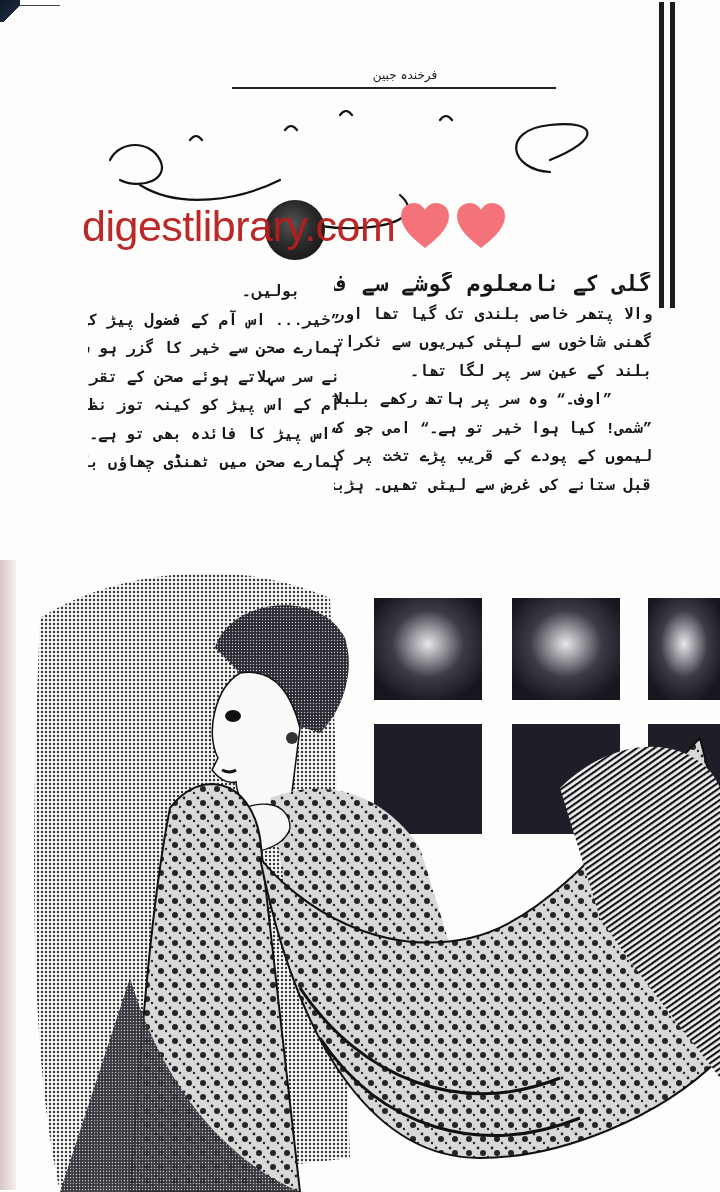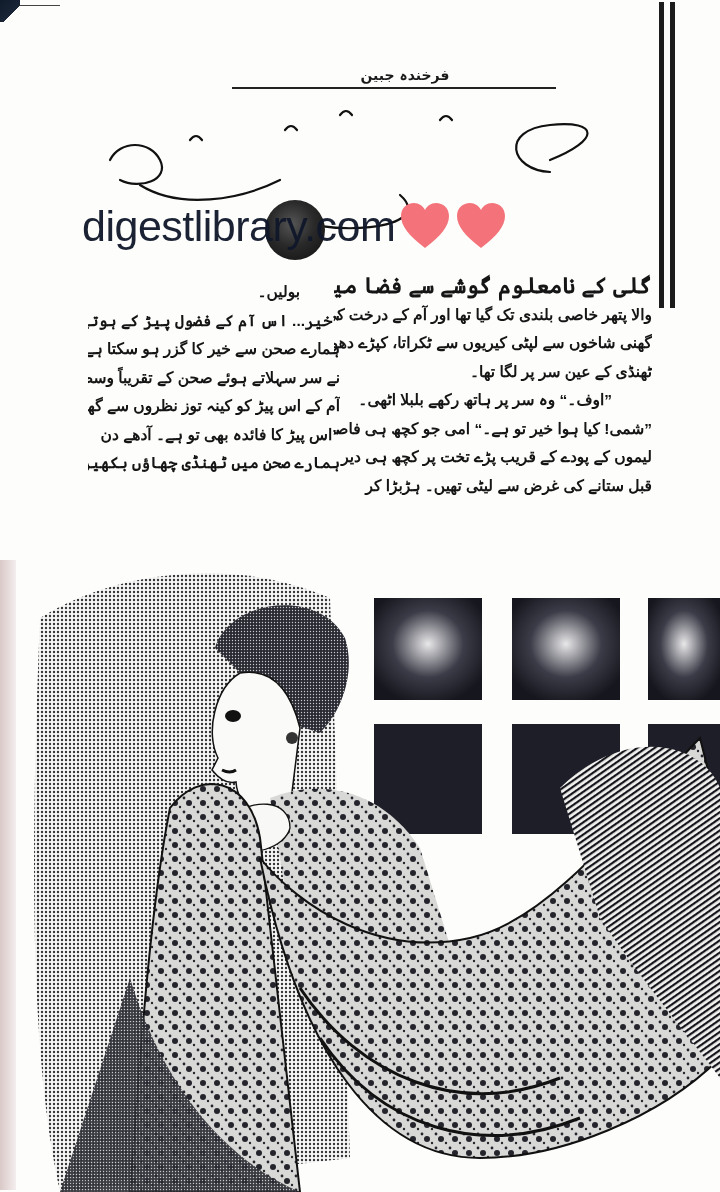--- a/index.html
+++ b/index.html
@@ -19,21 +19,21 @@
 
     
     .vrule { position: absolute; top: 2px; width: 5px; height: 306px; background: #1c1c1c; }
     .vrule.a { left: 659px; }
     .vrule.b { left: 670px; }
 
     
     .author {
       position: absolute; left: 330px; top: 60px; width: 150px; height: 30px;
       direction: rtl; text-align: center;
-      font-family: "DejaVu Sans", sans-serif; font-size: 14px; font-weight: bold;
+      font-family: "DejaVu Sans", sans-serif; font-size: 12px; font-weight: normal;
       color: #1a1a1a; line-height: 30px; letter-spacing: 0.5px;
     }
     .author-rule { position: absolute; left: 232px; top: 87px; width: 324px; height: 2px; background: #222; }
 
     
     .title-wrap { position: absolute; left: 80px; top: 100px; width: 560px; height: 145px; }
     .title-wrap svg { position: absolute; left: 0; top: 0; }
     .title-text {
       position: absolute; left: 20px; top: 8px; width: 520px; height: 70px;
       direction: rtl; text-align: center;
@@ -47,28 +47,28 @@
       background: radial-gradient(circle at 45% 40%, #555 0%, #2a2a2a 45%, #0e0e0e 100%);
     }
 
     
     .watermark {
       position: absolute; left: 82px; top: 196px; height: 60px;
       display: flex; align-items: center; gap: 4px;
     }
     .watermark-text {
       font-family: "Liberation Sans", sans-serif; font-size: 43px;
-      color: #0f172a; opacity: 0.95; line-height: 60px; letter-spacing: -0.5px;
+      color: #b91c1c; opacity: 0.95; line-height: 60px; letter-spacing: -0.5px;
     }
     .heart { width: 52px; height: 48px; display: inline-block; }
 
     
     .col {
       position: absolute; direction: rtl; text-align: justify;
-      font-family: Liberation Sans, sans-serif; font-size: 15.5px; line-height: 28.5px;
+      font-family: Liberation Mono, monospace; font-size: 15.5px; line-height: 28.5px;
       color: #151515; font-weight: bold;
     }
     .col-right { left: 334px; top: 272px; width: 318px; }
     .col-left { left: 88px; top: 278px; width: 252px; }
     .col .line { display: block; white-space: nowrap; overflow: hidden; }
     .col .indent { padding-right: 40px; }
     .col-right .first { font-size: 22px; }
 
     
     .illustration { position: absolute; left: 0; top: 558px; width: 720px; height: 634px; overflow: hidden; }
@@ -114,21 +114,21 @@
     </svg>
     <svg class="heart" viewBox="0 0 52 48">
       <path d="M26 46 C 10 34, 2 24, 2 14 C 2 6, 8 1, 15 1 C 20 1, 24 4, 26 8 C 28 4, 32 1, 37 1 C 44 1, 50 6, 50 14 C 50 24, 42 34, 26 46 Z" fill="#f4737a"></path>
     </svg>
   </div>
 
   <div class="col col-right">
     <span class="line first">گلی کے نامعلوم گوشے سے فضا میں بلند ہونے</span>
     <span class="line">والا پتھر خاصی بلندی تک گیا تھا اور آم کے درخت کی</span>
     <span class="line">گھنی شاخوں سے لپٹی کیریوں سے ٹکراتا، کپڑے دھوتی</span>
-    <span class="line">ٹھنڈی کے عین سر پر لگا تھا۔</span>
+    <span class="line">بلند کے عین سر پر لگا تھا۔</span>
     <span class="line indent">”اوف۔“ وہ سر پر ہاتھ رکھے بلبلا اٹھی۔</span>
     <span class="line">”شمی! کیا ہوا خیر تو ہے۔“ امی جو کچھ ہی فاصلے پر</span>
     <span class="line">لیموں کے پودے کے قریب پڑے تخت پر کچھ ہی دیر</span>
     <span class="line">قبل ستانے کی غرض سے لیٹی تھیں۔ ہڑبڑا کر</span>
   </div>
 
   <div class="col col-left">
     <span class="line indent">بولیں۔</span>
     <span class="line">”خیر... اس آم کے فضول پیڑ کے ہوتے</span>
     <span class="line">ہمارے صحن سے خیر کا گزر ہو سکتا ہے بھلا؟“</span>

